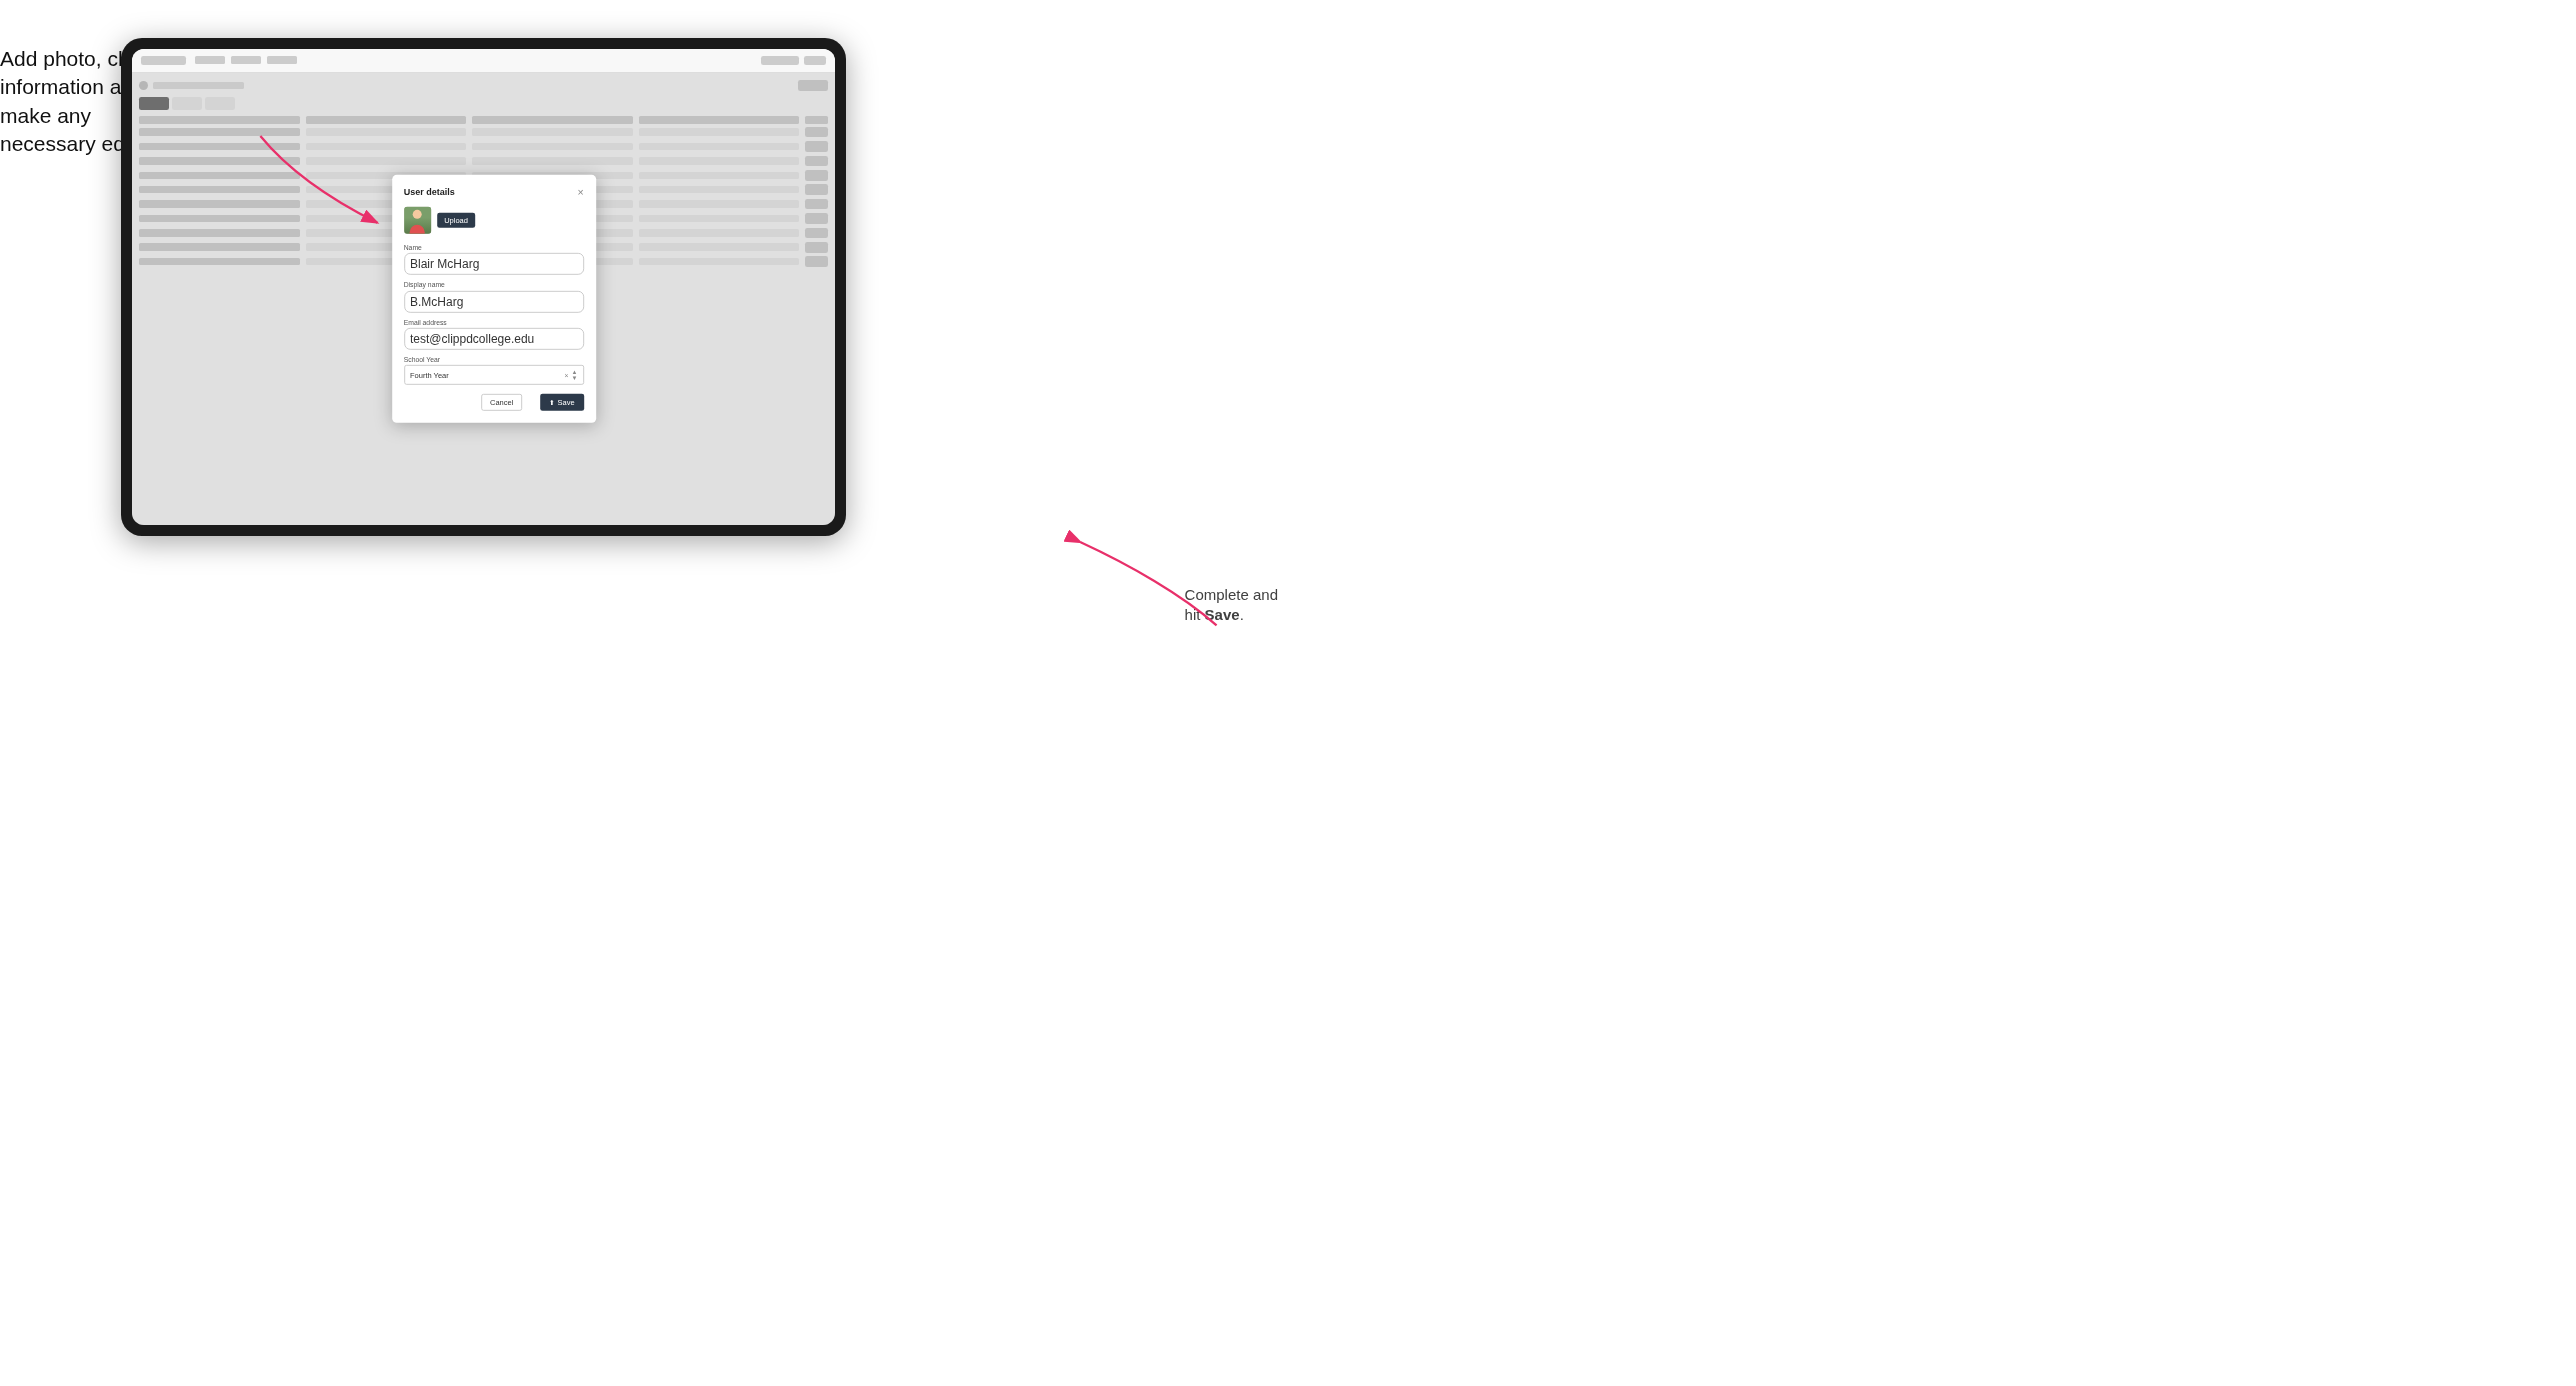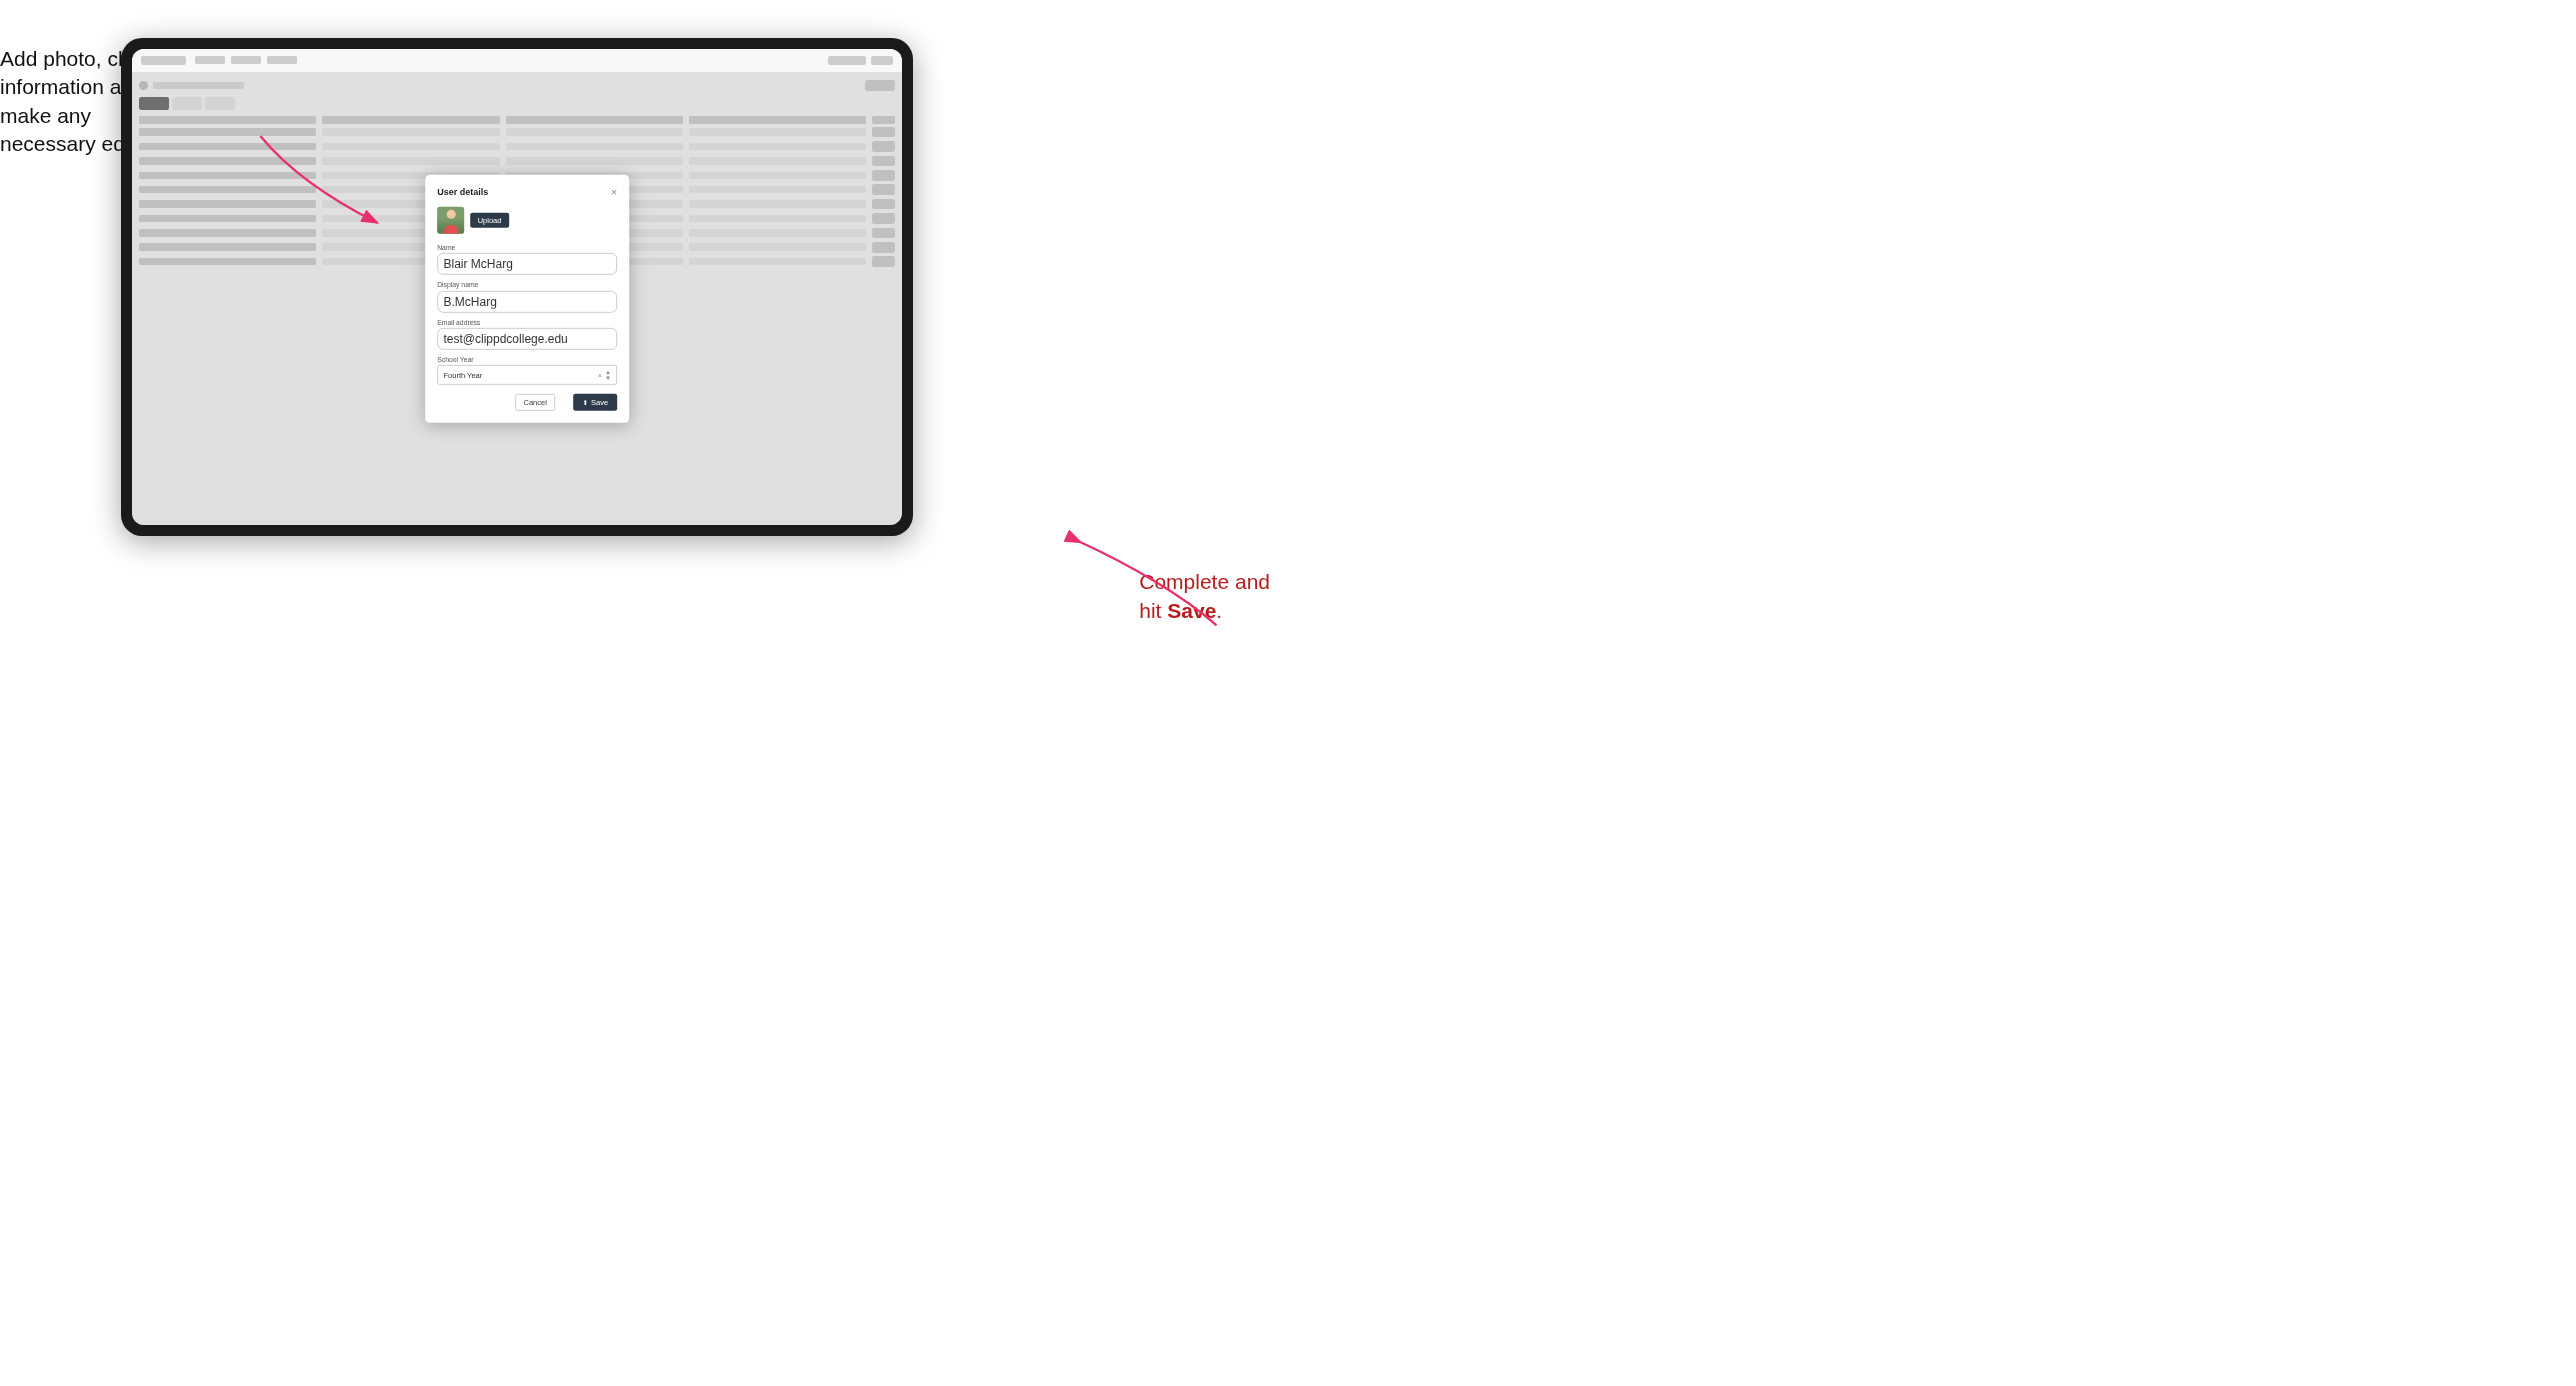--- a/index.html
+++ b/index.html
@@ -21,38 +21,38 @@
       font-size: 21px;
       line-height: 1.35;
       color: #111;
       max-width: 174px;
       font-weight: 400;
     }
 
     .annotation-right {
       position: absolute;
       bottom: 68px;
-      right: 18px;
-      font-size: 21px;
+      right: 10px;
+      font-size: 15px;
       line-height: 1.35;
-      color: #b91c1c;
+      color: #404040;
       text-align: left;
       max-width: 196px;
     }
 
     .annotation-right strong {
       font-weight: 800;
     }
 
     
     .tablet {
       position: absolute;
       top: 38px;
       left: 121px;
-      width: 792px;
+      width: 725px;
       height: 498px;
       background: #1a1a1a;
       border-radius: 21px;
       box-shadow: 0 6px 30px rgba(0,0,0,0.35);
       padding: 10.6px;
     }
 
     .tablet-screen {
       width: 100%;
       height: 100%;

